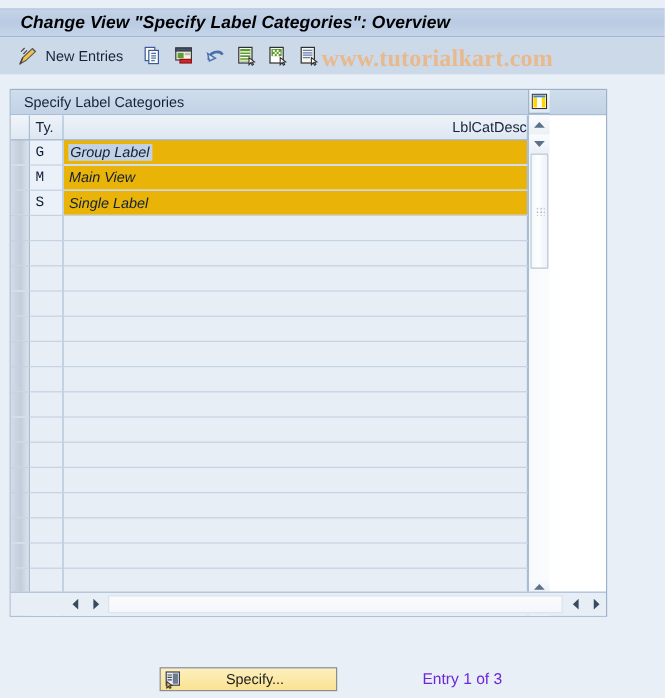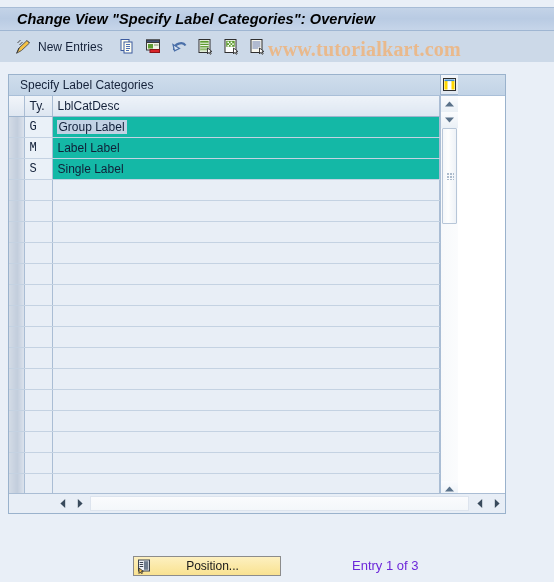--- a/index.html
+++ b/index.html
@@ -125,21 +125,21 @@
   table.grid col.c-desc { width: auto; }
 
   table.grid thead th {
     height: 20px;
     background: linear-gradient(to bottom,#eef3f9 0%, #dde6f1 100%);
     border-right: 1px solid #aabdd4;
     border-bottom: 1px solid #9fb4cd;
     font-weight: normal;
     font-size: 12px;
     color: #15223a;
-    text-align: left;
+    text-align: right;
     padding: 0 0 0 5px;
     box-sizing: border-box;
     white-space: nowrap;
   }
   table.grid thead th.h-sel { padding: 0; background: linear-gradient(to bottom,#f2f5fa,#dfe7f1); }
   table.grid thead th.h-ty  { text-align: left; padding-left: 5px;}
 
   table.grid tbody td {
     height: 21px;
     border-right: 1px solid #aabdd4;
@@ -157,21 +157,21 @@
     border-right: 1px solid #9fb2c8;
     border-bottom: 1px solid #b6c5d8;
     cursor: pointer;
   }
   td.ty-cell {
     background: #eaf1f8;
     font-family: "Liberation Mono", monospace;
     font-size: 11px;
   }
   tr.filled td.ty-cell   { background: #eaf1f8; }
-  tr.filled td.desc-cell { background: #14b8a6; }
+  tr.filled td.desc-cell { background: #eab308; font-style: italic; }
   tr.empty  td.ty-cell,
   tr.empty  td.desc-cell { background: #e8eef6; }
 
   .cell-selected {
     background: #c2d2e4;
     display: inline-block;
     padding: 0 2px;
     margin-left: -1px;
   }
 
@@ -420,21 +420,21 @@
         </thead>
         <tbody id="grid-body">
             <tr class="filled">
               <td class="sel-cell"></td>
               <td class="ty-cell">G</td>
               <td class="desc-cell"><span class="cell-selected">Group Label</span></td>
             </tr>
             <tr class="filled">
               <td class="sel-cell"></td>
               <td class="ty-cell">M</td>
-              <td class="desc-cell">Label Label</td>
+              <td class="desc-cell">Main View</td>
             </tr>
             <tr class="filled">
               <td class="sel-cell"></td>
               <td class="ty-cell">S</td>
               <td class="desc-cell">Single Label</td>
             </tr>
             <tr class="empty">
               <td class="sel-cell"></td>
               <td class="ty-cell"></td>
               <td class="desc-cell"></td>
@@ -596,16 +596,16 @@
     <div class="pb-icon">
       <svg width="15" height="15" viewBox="0 0 15 15">
         <rect x="1.5" y="1" width="11" height="11" fill="#eef2f8" stroke="#39424f" stroke-width="1"></rect>
         <rect x="7" y="2.2" width="4.3" height="8.6" fill="#6d7b8d"></rect>
         <g stroke="#39424f" stroke-width="1">
             <path d="M2.6 3.5h3.6M2.6 5.5h3.6M2.6 7.5h3.6"></path>
           </g>
         <path d="M2 9 L2 14.5 L3.4 13 L4.5 14.8 L5.5 14.2 L4.4 12.5 L6.3 12.3 Z" fill="#f5c244" stroke="#3a3a3a" stroke-width=".9"></path>
       </svg>
     </div>
-    <div class="pb-label">Position...</div>
+    <div class="pb-label">Specify...</div>
   </div>
   <div id="entry-count">Entry 1 of 3</div>
 </div>
 
 </body></html>

